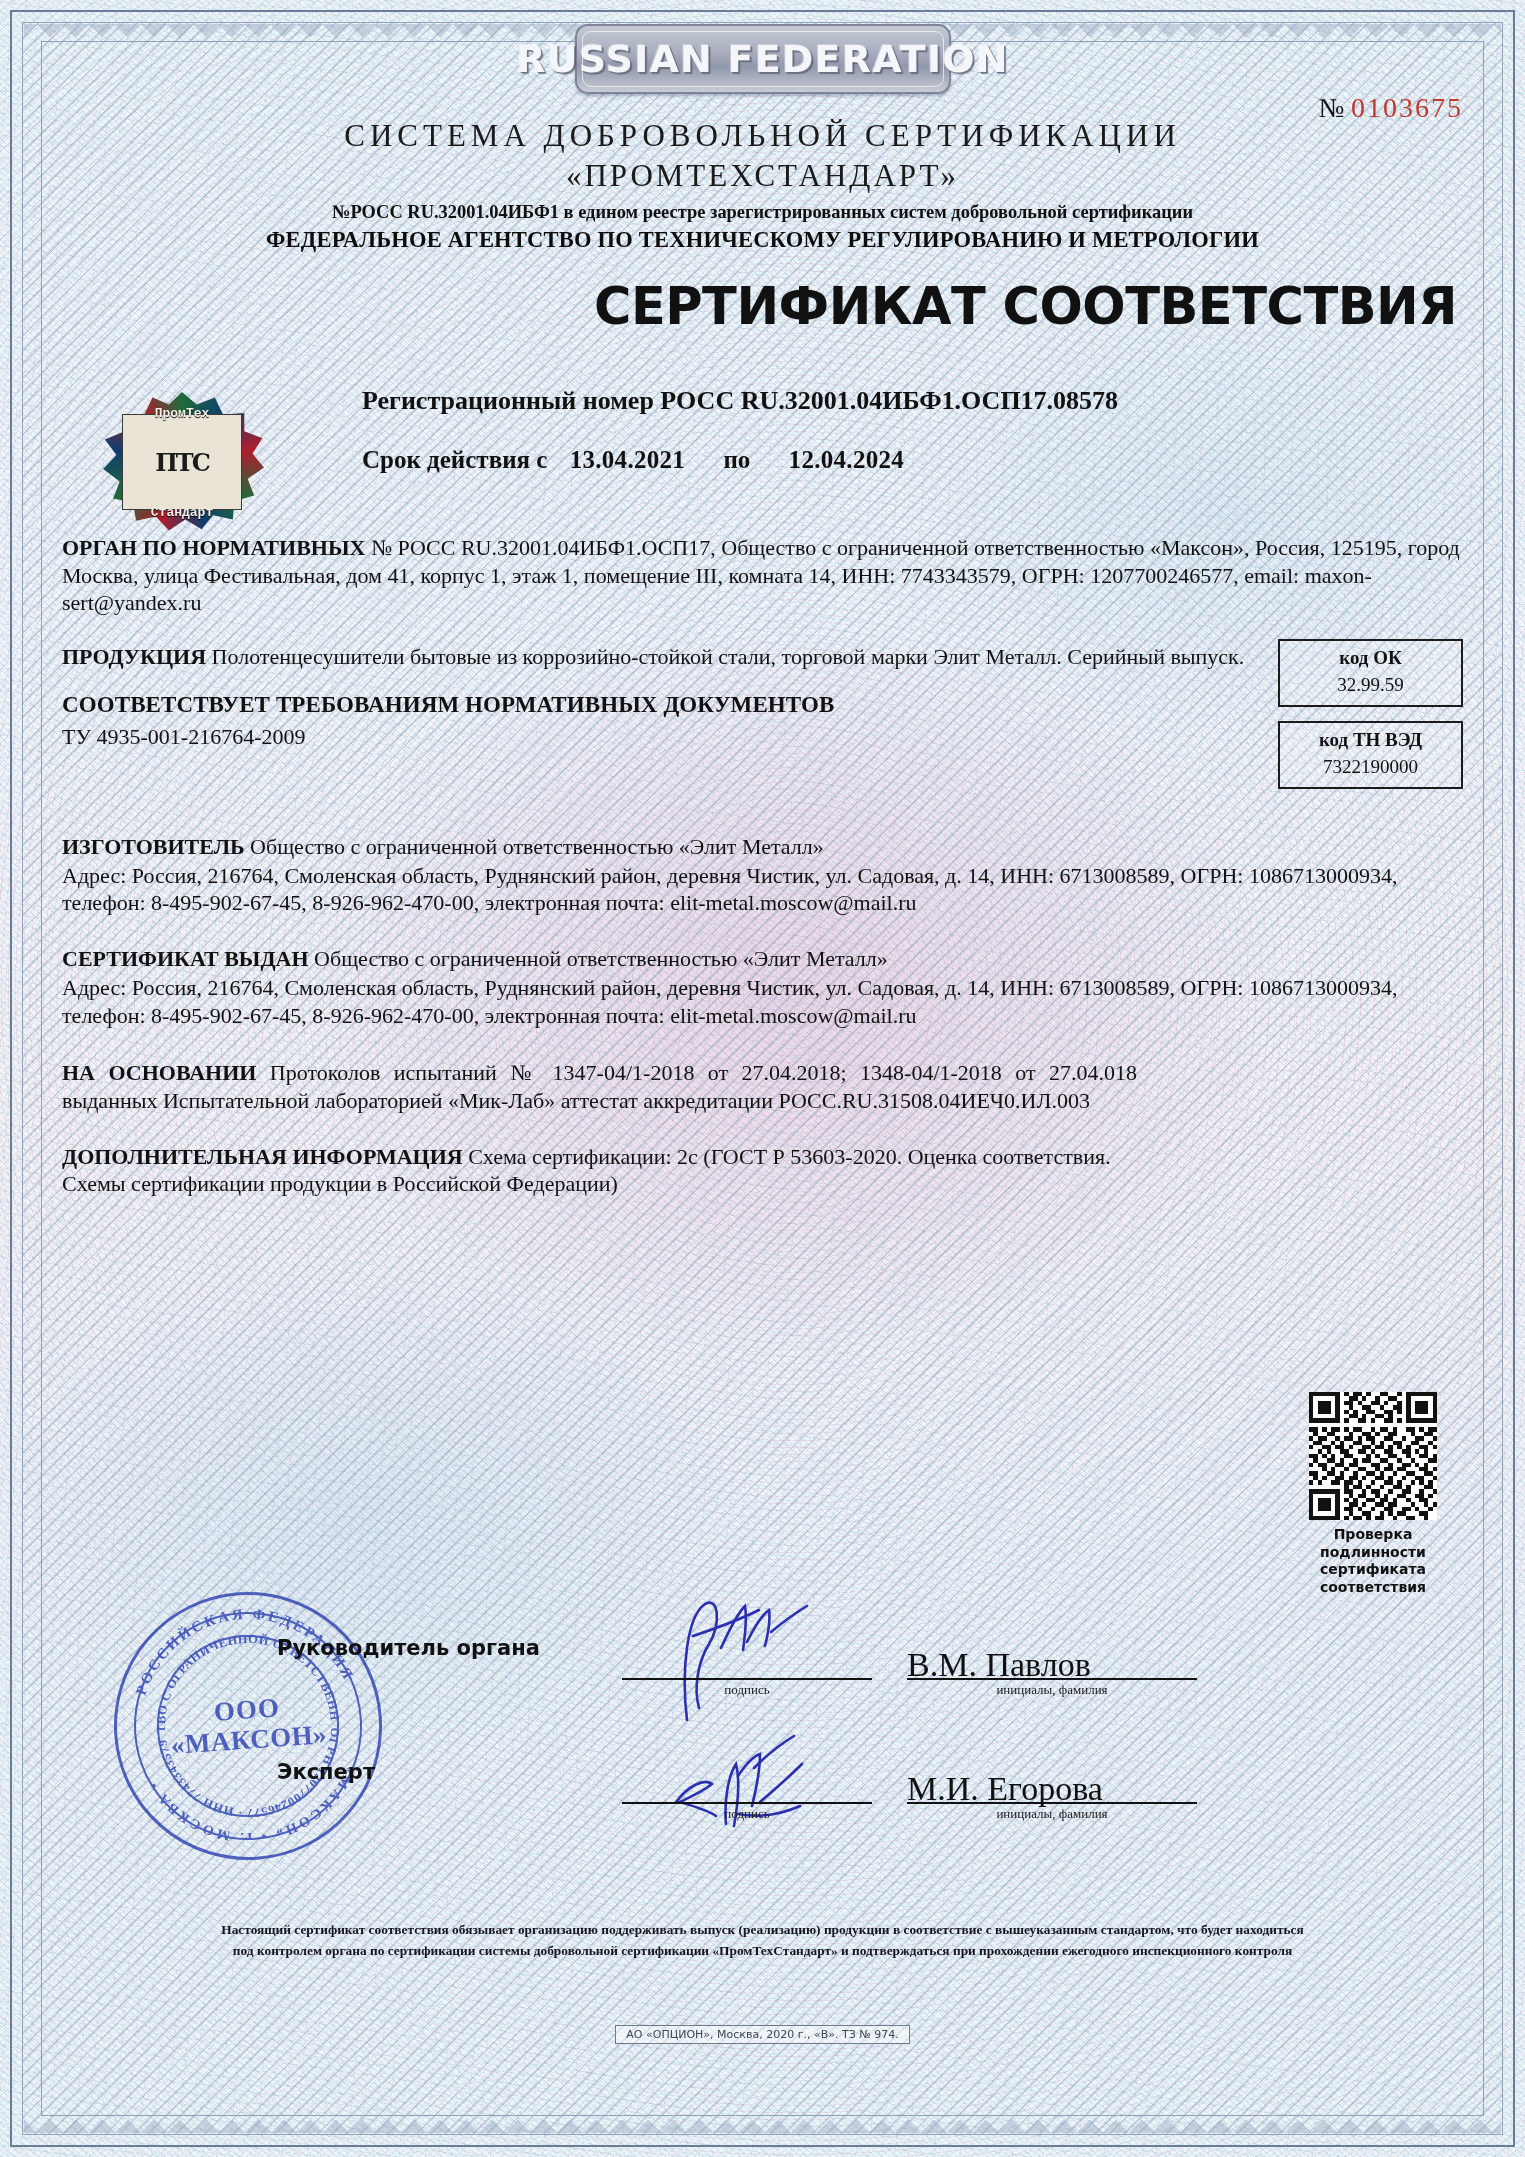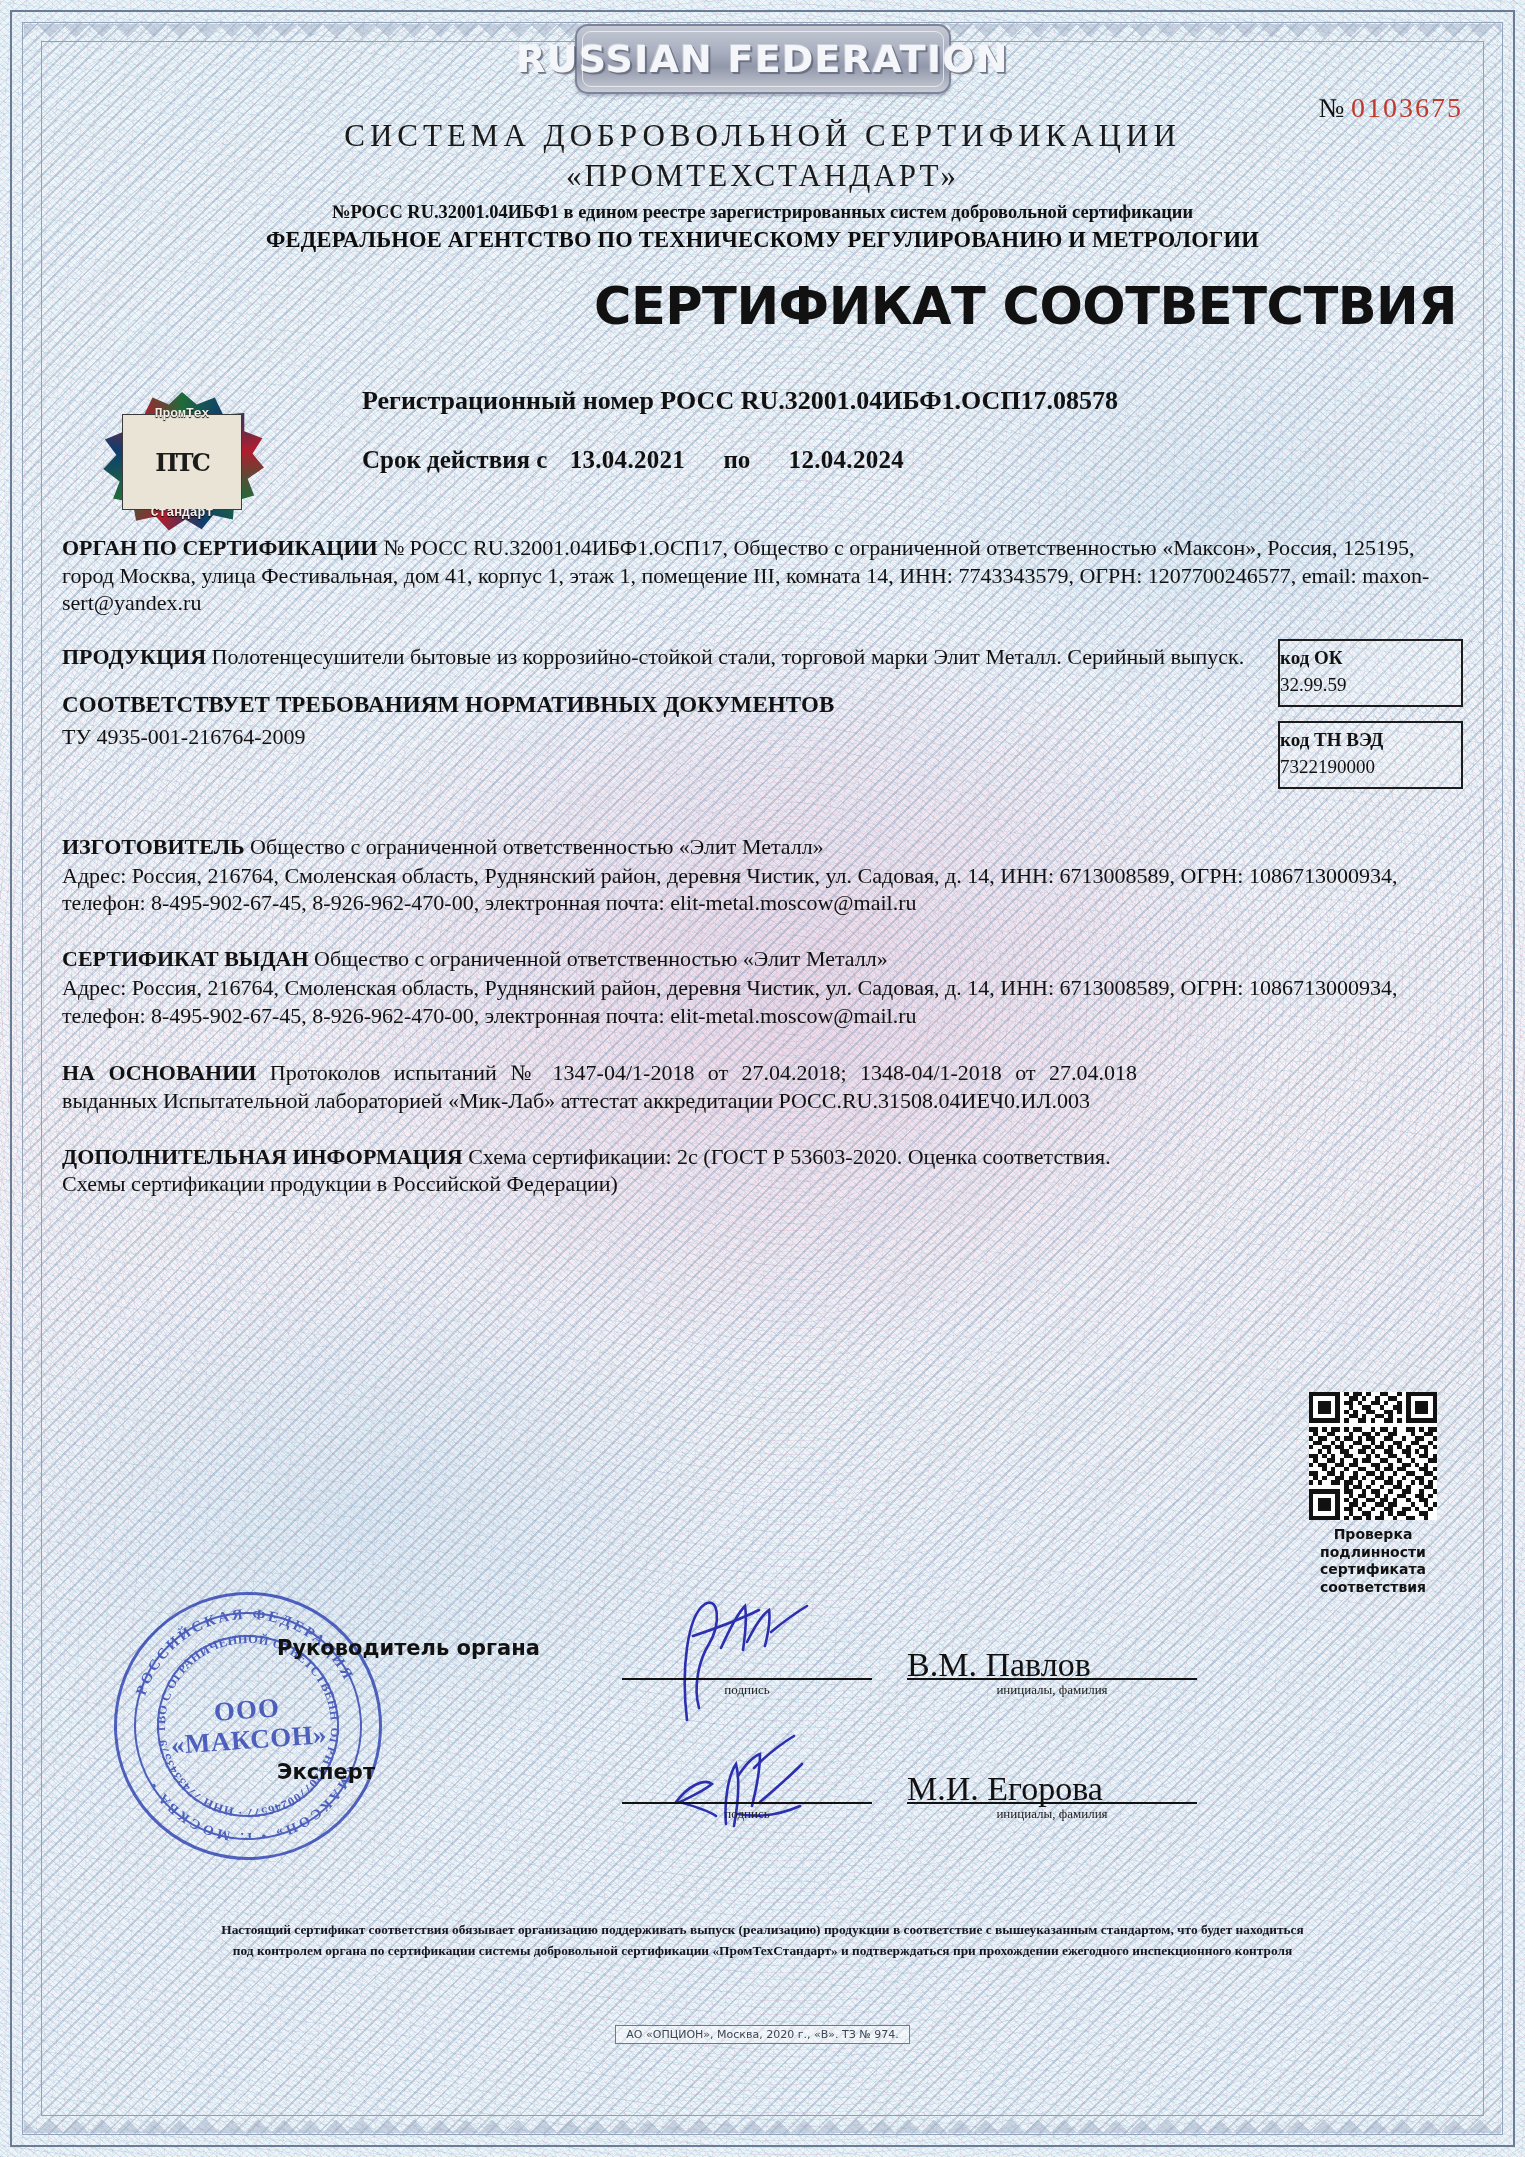--- a/index.html
+++ b/index.html
@@ -161,21 +161,21 @@
 
   
   .sect{margin-top:26px;font-size:22px;line-height:1.26;color:#111;}
   .lbl{font-weight:bold;font-family:"Liberation Serif",serif;}
 
   .row-prod{display:flex;align-items:flex-start;gap:18px;}
   .row-prod .txt{flex:1;}
   .codes{width:185px;flex:none;margin-top:-4px;}
   .codebox{
     border:2px solid #1b1b1b;border-top:2px solid #1b1b1b;
-    padding:5px 0 8px;margin-bottom:14px;
+    text-align:center;padding:5px 8px 8px;margin-bottom:14px;
     font-size:19px;color:#111;background:rgba(255,255,255,.12);
   }
   .codebox .t{font-weight:bold;font-size:19px;}
   .codebox .v{margin-top:3px;font-size:19px;}
 
   .docs-title{font-weight:bold;font-size:23px;margin-top:20px;letter-spacing:.1px;}
 
   
   .qrwrap{position:absolute;right:2px;top:1352px;width:176px;text-align:center;}
   .qr{width:128px;height:128px;margin:0 auto;display:block;}
@@ -293,21 +293,21 @@
     <div class="regnum">Регистрационный номер РОСС RU.32001.04ИБФ1.ОСП17.08578</div>
 
     <div class="validity">
       <span>Срок действия с</span>
       <span class="d">13.04.2021</span>
       <span class="po">по</span>
       <span class="d">12.04.2024</span>
     </div>
 
     <div class="sect" style="margin-top:60px">
-      <span class="lbl">ОРГАН ПО СЕРТИФИКАЦИИ</span>
+      <span class="lbl">ОРГАН ПО НОРМАТИВНЫХ</span>
       <span>№ РОСС RU.32001.04ИБФ1.ОСП17, Общество с ограниченной ответственностью «Максон», Россия, 125195, город Москва, улица Фестивальная, дом 41, корпус 1, этаж 1, помещение III, комната 14, ИНН: 7743343579, ОГРН: 1207700246577, email: maxon-sert@yandex.ru</span>
     </div>
 
     <div class="sect row-prod">
       <div class="txt">
         <div>
           <span class="lbl">ПРОДУКЦИЯ</span>
           <span>Полотенцесушители бытовые из коррозийно-стойкой стали, торговой марки Элит Металл.   Серийный выпуск.</span>
         </div>
         <div class="docs-title">СООТВЕТСТВУЕТ ТРЕБОВАНИЯМ НОРМАТИВНЫХ ДОКУМЕНТОВ</div>

